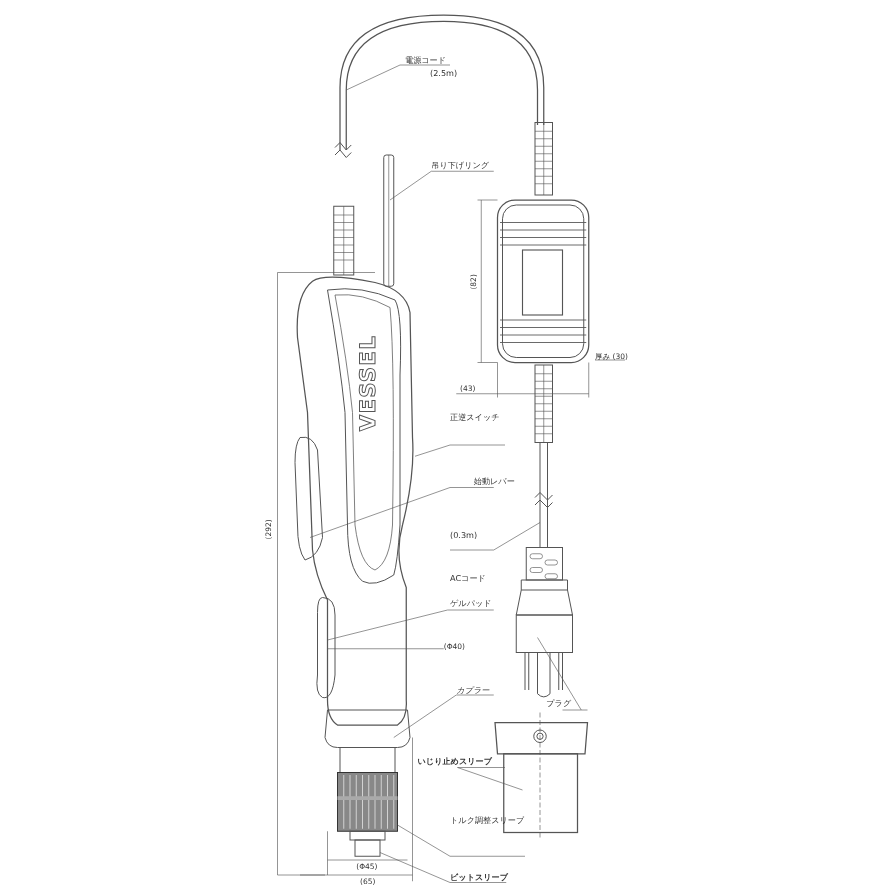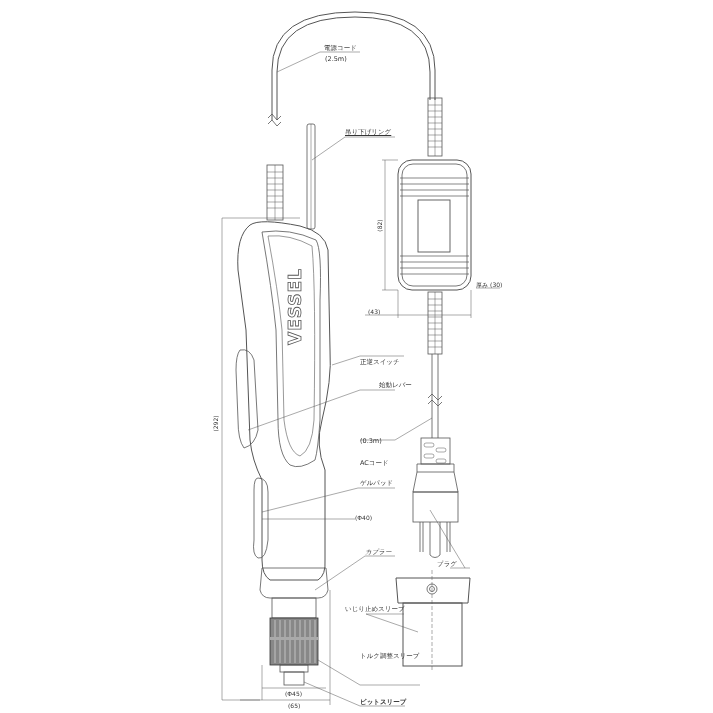--- a/index.html
+++ b/index.html
@@ -171,30 +171,30 @@
     <line x1="304" y1="682" x2="360" y2="706"></line>
       <line x1="360" y1="706" x2="405" y2="706"></line>
     <line x1="366" y1="614" x2="404" y2="614"></line>
     <line x1="450" y1="568" x2="470" y2="568"></line>
   </g>
 </svg>
 
 <div style="position:absolute; left:260px; top:300px; transform:rotate(-90deg); transform-origin:center; font-family:'DejaVu Sans', sans-serif; font-weight:bold; font-size:17px; color:#fff; -webkit-text-stroke:0.8px #555; letter-spacing:1px; width:70px; text-align:center;">VESSEL</div>
 
 <div class="lbl" style="left:324px; top:44px;">電源コード</div>
-<div class="lbl" style="left:325px; top:55px;">(2.5m)</div>
-<div class="lbl" style="left:345px; top:128px;text-decoration:underline;">吊り下げリング</div>
-<div class="lbl" style="left:360px; top:358px;">正逆スイッチ</div>
+<div class="lbl" style="left:344px; top:55px;">(2.5m)</div>
+<div class="lbl" style="left:345px; top:128px;">吊り下げリング</div>
+<div class="lbl" style="left:360px; top:330px;">正逆スイッチ</div>
 <div class="lbl" style="left:360px; top:381px;margin-left:19px;">始動レバー</div>
 <div class="lbl" style="left:360px; top:427px;margin-top:32px;">ACコード</div>
-<div class="lbl" style="left:360px; top:437px;text-align:right;">(0.3m)</div>
+<div class="lbl" style="left:360px; top:424px;text-align:right;">(0.3m)</div>
 <div class="lbl" style="left:360px; top:479px;">ゲルパッド</div>
 <div class="lbl" style="left:365px; top:548px;font-style:italic;">カプラー</div>
 <div class="lbl" style="left:437px; top:560px;font-family:Liberation Serif, serif;">プラグ</div>
-<div class="lbl" style="left:345px; top:605px;">いじり止めスリーブ</div>
+<div class="lbl" style="left:334px; top:605px;font-weight:bold;">いじり止めスリーブ</div>
 <div class="lbl" style="left:360px; top:652px;">トルク調整スリーブ</div>
 <div class="lbl" style="left:360px; top:698px;font-weight:bold;">ビットスリーブ</div>
 
 <div class="vdim" style="left:364px; top:222px; width:30px; text-align:center;">(82)</div>
 <div class="dim" style="left:476px; top:281px;">厚み (30)</div>
 <div class="dim" style="left:368px; top:308px;">(43)</div>
 <div class="vdim" style="left:200px; top:420px; width:30px; text-align:center;">(292)</div>
 <div class="dim" style="left:355px; top:514px;">(Φ40)</div>
 <div class="dim" style="left:285px; top:690px;">(Φ45)</div>
 <div class="dim" style="left:288px; top:702px;">(65)</div>

